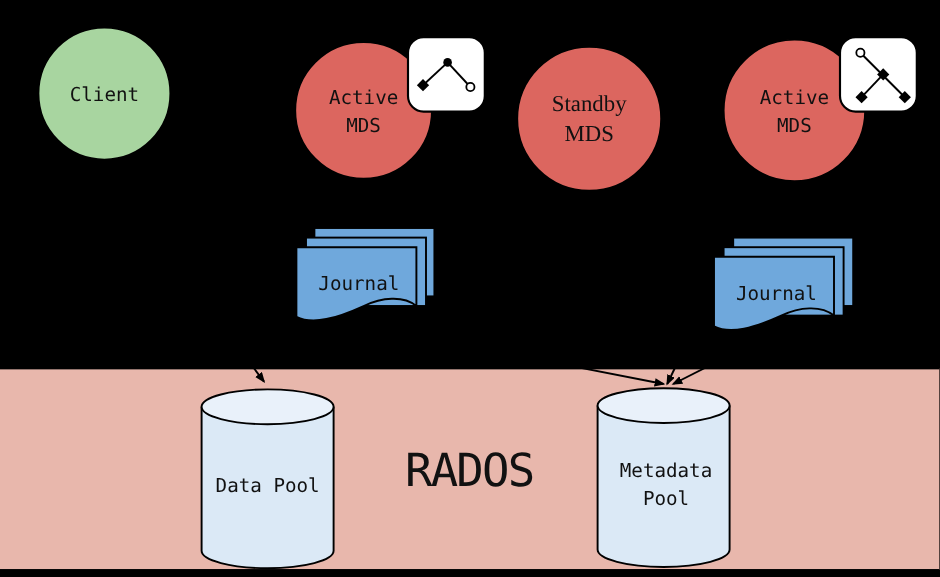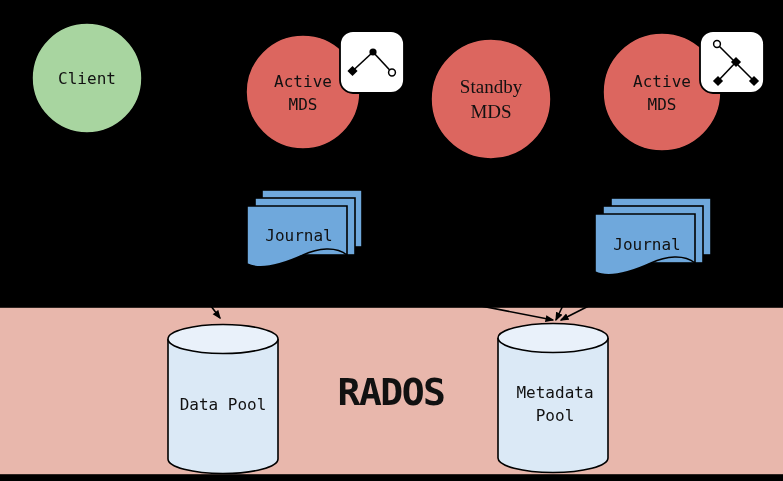--- a/index.html
+++ b/index.html
@@ -7,21 +7,21 @@
     position:relative;width:783px;height:481px;background:#000;overflow:hidden;
     font-family:"DejaVu Sans Mono", monospace;
   }
   #shapes{position:absolute;left:0;top:0;}
   .lbl{
     position:absolute;transform:translate(-50%,-50%);
     color:#111;font-size:16px;line-height:1.45;text-align:center;
     white-space:pre-line;pointer-events:none;
   }
   .lbl-standby{font-family:Liberation Serif, serif;font-size:19px;line-height:1.3;}
-  .lbl-rados{font-weight:bold;font-size:38px;letter-spacing:-1.5px;line-height:1;}
+  .lbl-rados{font-weight:normal;font-size:38px;letter-spacing:-1.5px;line-height:1;}
   svg .shape{stroke:#000;stroke-width:1.6;}
   svg .badge{stroke:#000;stroke-width:1.8;fill:#fff;}
   svg .edge{stroke:#000;stroke-width:1.6;fill:none;}
   svg .icon-line{stroke:#000;stroke-width:1.6;fill:none;}
   svg .node-filled{fill:#000;stroke:none;}
   svg .node-open{fill:#fff;stroke:#000;stroke-width:1.5;}
 </style>
 </head>
 <body>
 

